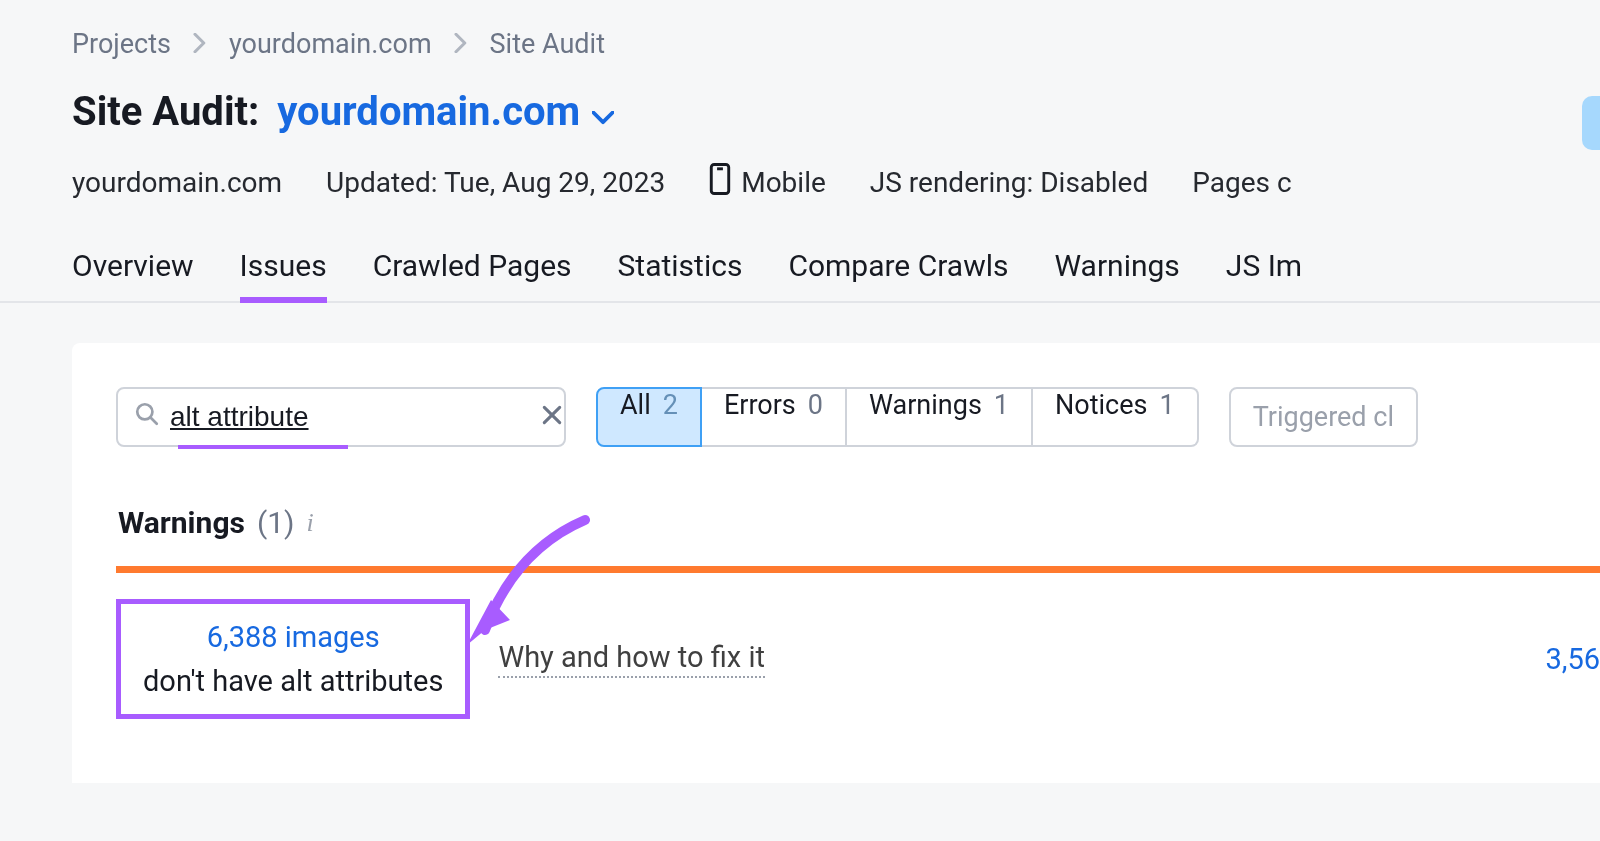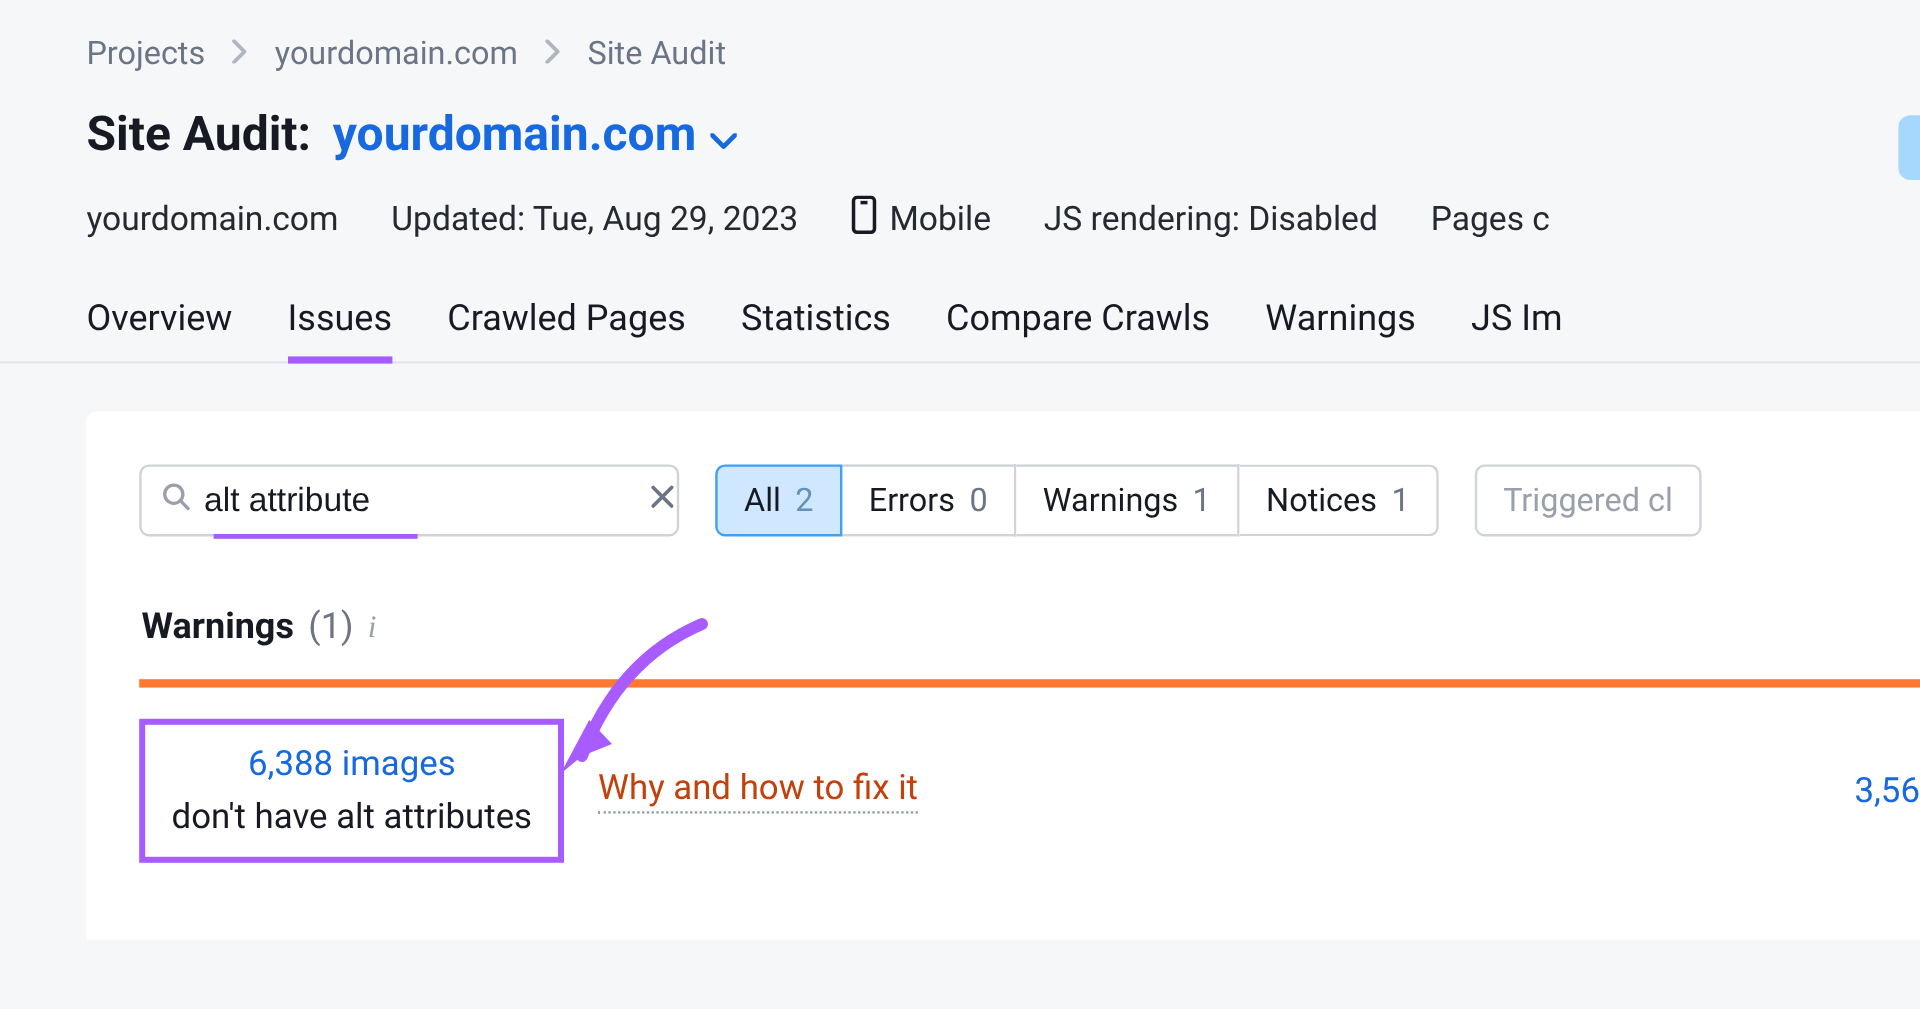--- a/index.html
+++ b/index.html
@@ -117,40 +117,41 @@
   .search-box input {
     border: none;
     outline: none;
     flex: 1;
     font-size: 28px;
     color: #171A22;
     background: transparent;
   }
   .search-underline {
     position: relative;
+    text-decoration: underline;
   }
   .search-underline::after {
     content: "";
     position: absolute;
     left: 60px;
     bottom: -4px;
     width: 170px;
     height: 4px;
     background: #a85cff;
   }
   .search-icon, .clear-icon { color: #9aa0ab; }
 
   .filter-group {
     display: flex;
     align-items: stretch;
     height: 60px;
   }
   .filter-btn {
     display: flex;
-    align-items: center;
+    align-items: flex-start;
     gap: 12px;
     padding: 0 22px;
     border: 2px solid #cfd3da;
     background: #fff;
     font-size: 27px;
     cursor: pointer;
     color: #171A22;
   }
   .filter-btn + .filter-btn { border-left: none; }
   .filter-btn:first-child { border-radius: 8px 0 0 8px; }
@@ -213,21 +214,21 @@
   .highlight-box {
     border: 5px solid #a85cff;
     padding: 16px 22px;
     display: flex;
     align-items: center;
     gap: 10px;
     flex-direction: column;
   }
   .link-count { color: #1769e0; }
   .fix-link {
-    color: #c2410c;
+    color: #404040;
     border-bottom: 2px dotted #9aa0ab;
     padding-bottom: 2px;
   }
   .row-count {
     color: #1769e0;
     font-size: 29px;
     white-space: nowrap;
   }
 
   

